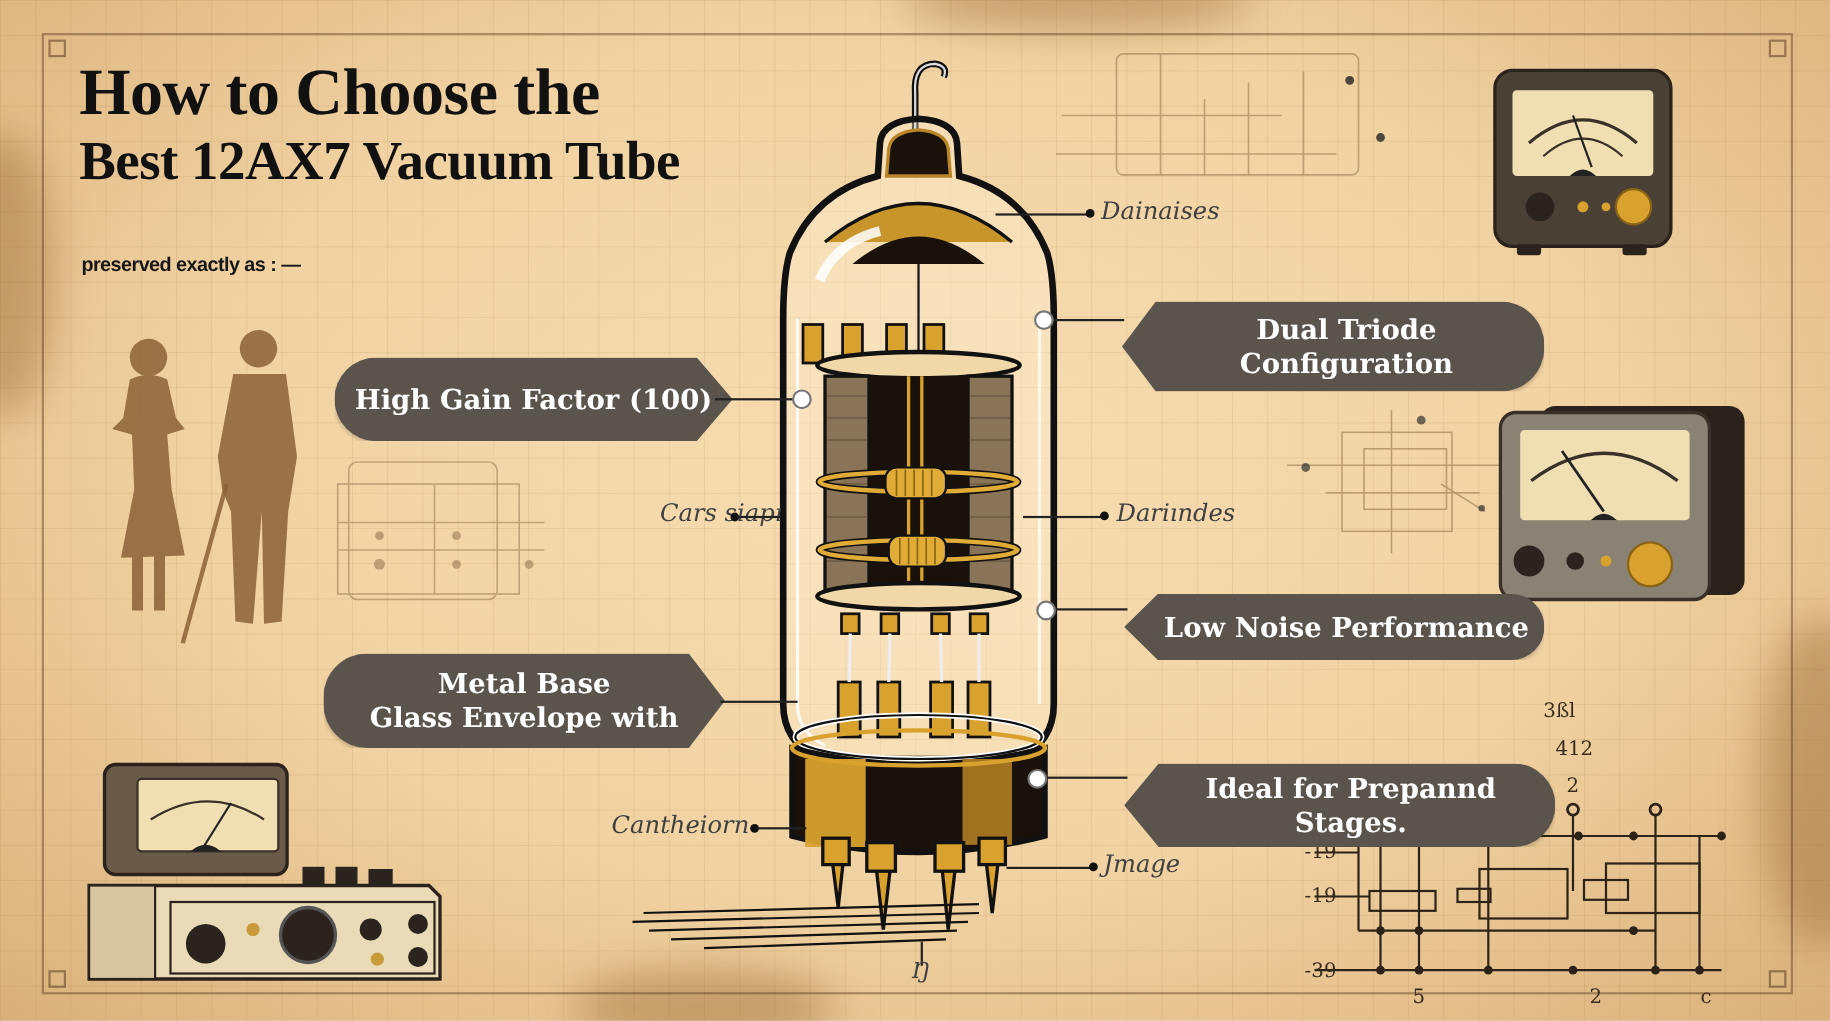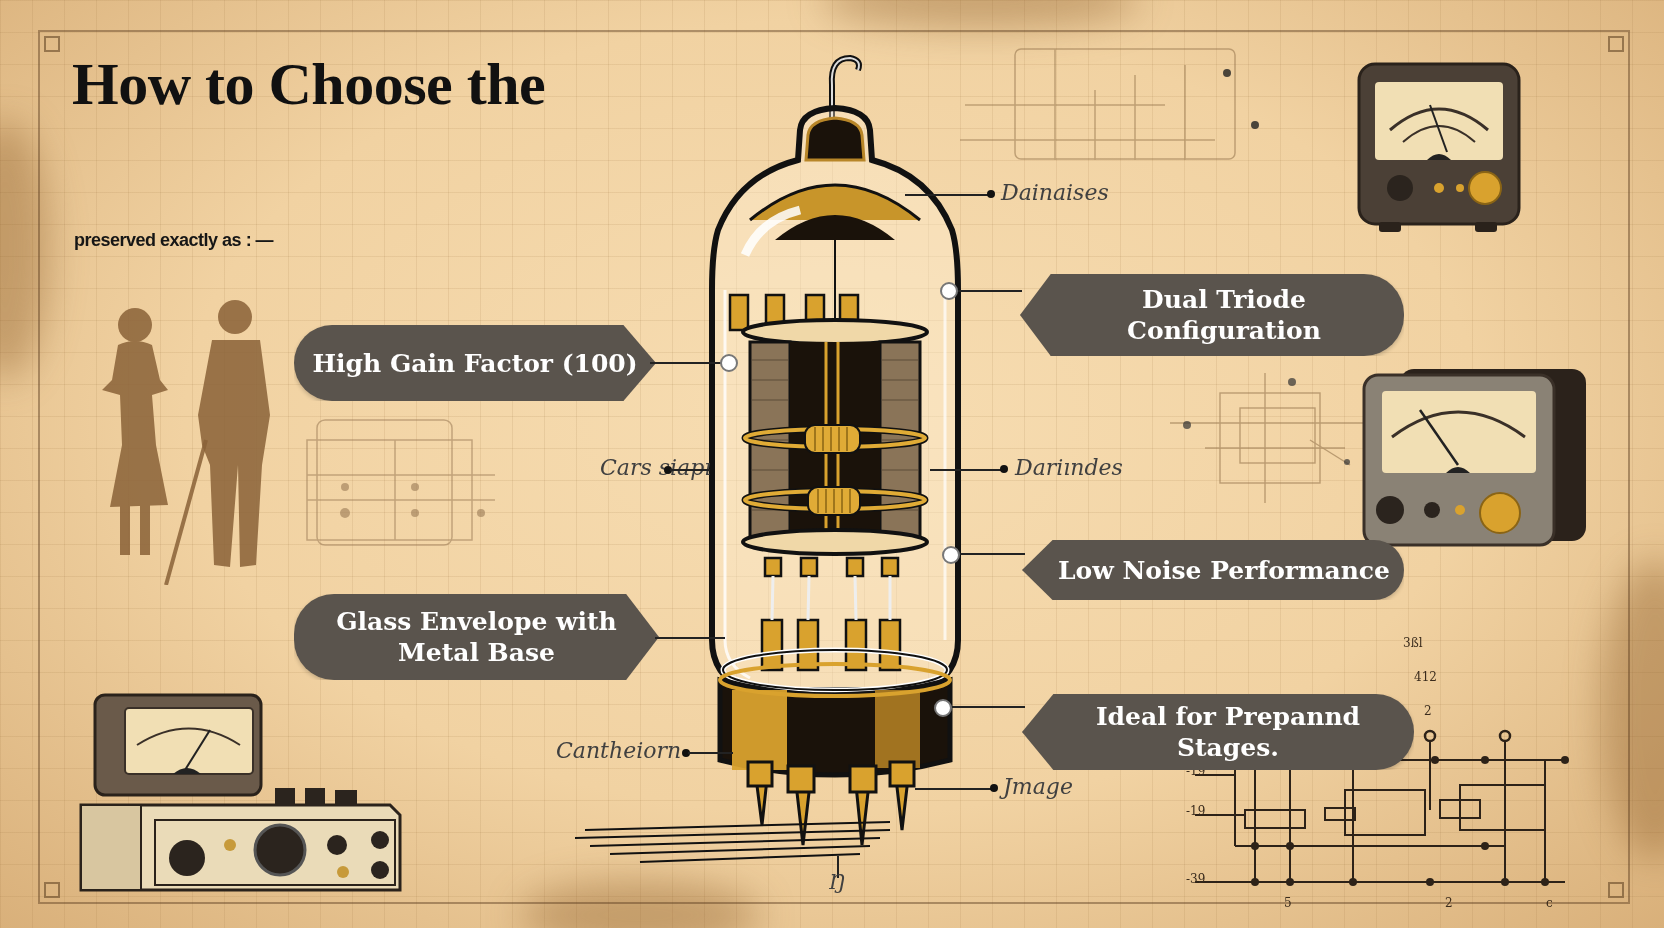--- a/index.html
+++ b/index.html
@@ -23,39 +23,40 @@
     display:flex; align-items:center; justify-content:center; text-align:center; font-size:25px; line-height:31px; box-shadow:0 2px 4px rgba(0,0,0,0.2); }
   .callout.left { border-radius:40px 0 0 40px; clip-path: polygon(0 0, 88% 0, 100% 50%, 88% 100%, 0 100%); }
   .callout.right { border-radius:0 40px 40px 0; clip-path: polygon(12% 0, 100% 0, 100% 100%, 12% 100%, 0 50%); }
   .callout.right.narrow { clip-path: polygon(8% 0, 100% 0, 100% 100%, 8% 100%, 0 50%); margin-top: 24px; }
   .callout.left.narrow { clip-path: polygon(0 0, 91% 0, 100% 50%, 91% 100%, 0 100%); }
   .lead { position:absolute; height:2px; background:#222; }
   .dot { position:absolute; width:8px; height:8px; border-radius:50%; background:#111; }
   .ring { position:absolute; width:14px; height:14px; border-radius:50%; background:#fff; border:2px solid #777; }
   .italic-label { position:absolute; font-family:"DejaVu Serif", serif; font-style:italic; font-size:22px; color:#404040; }
   .svgwrap { position:absolute; }
-  .schem-num { position:absolute; font-family:"DejaVu Serif", serif; font-size:12px; color:#3a2b1c; }
+  .schem-num { position:absolute; font-family:"DejaVu Serif", serif; font-size:18px; color:#3a2b1c; }
 </style>
 </head>
 <body>
 
 <div class="paper"></div>
 <div class="stain" style="left:-40px;top:120px;width:90px;height:260px;"></div>
 <div class="stain" style="left:1600px;top:560px;width:110px;height:300px;"></div>
 <div class="stain" style="left:520px;top:880px;width:240px;height:70px;"></div>
 <div class="stain" style="left:820px;top:-30px;width:320px;height:60px;"></div>
 
 <div class="frame"></div>
 <div class="corner" style="left:44px;top:36px;"></div>
 <div class="corner" style="left:1608px;top:36px;"></div>
 <div class="corner" style="left:44px;top:882px;"></div>
 <div class="corner" style="left:1608px;top:882px;"></div>
 
 <div class="title">
   <div class="l1">How to Choose the</div>
+  <div class="l2">Best 12AX7 Vacuum Tube</div>
 </div>
 <div class="subtitle">preserved exactly as : —</div>
 
 <svg class="svgwrap" style="left:90px;top:295px;" width="200" height="290" viewBox="0 0 200 290">
   <g fill="#8a6238" opacity="0.85">
     <circle cx="45" cy="30" r="17"></circle>
     <path d="M28 50 Q45 42 62 50 L70 85 L78 95 L62 100 L66 150 L78 210 L20 212 L32 150 L30 100 L12 95 L22 85 Z"></path>
     <rect x="30" y="210" width="10" height="50"></rect>
       <rect x="50" y="210" width="10" height="50"></rect>
     <circle cx="145" cy="22" r="17"></circle>
@@ -315,30 +316,30 @@
 <svg class="svgwrap" style="left:560px;top:810px;" width="360" height="60">
   <g stroke="#111" stroke-width="2">
       <line x1="25" y1="20" x2="330" y2="12"></line>
       <line x1="15" y1="28" x2="330" y2="20"></line>
       <line x1="30" y1="36" x2="320" y2="28"></line>
       <line x1="50" y1="44" x2="310" y2="36"></line>
       <line x1="80" y1="52" x2="300" y2="44"></line>
     </g>
 </svg>
 
-<div class="callout left narrow" style="left:294px;top:325px;width:362px;height:76px;text-align:center;">
+<div class="callout left narrow" style="left:304px;top:325px;width:362px;height:76px;text-align:center;">
   <span>High Gain Factor (100)</span>
 </div>
 <div class="lead" style="left:650px;top:362px;width:80px;"></div>
 <div class="ring" style="left:720px;top:354px;"></div>
 
 <div class="callout left narrow" style="left:294px;top:594px;width:365px;height:86px;">
   <div>
+      <div>Metal Base</div>
       <div>Glass Envelope with</div>
-      <div>Metal Base</div>
     </div>
 </div>
 <div class="lead" style="left:655px;top:637px;width:70px;"></div>
 
 <div class="callout right narrow" style="left:1020px;top:250px;width:384px;height:82px;">
   <div style="padding-left:24px">
       <div>Dual Triode</div>
       <div>Configuration</div>
     </div>
 </div>

